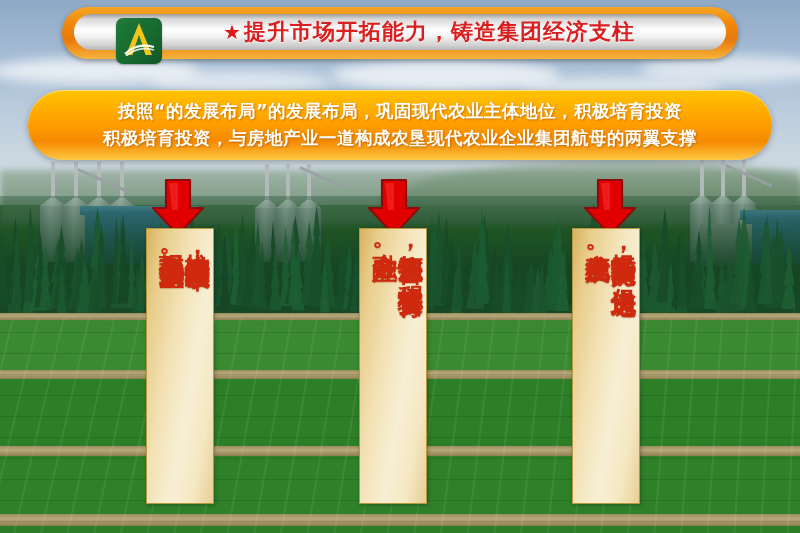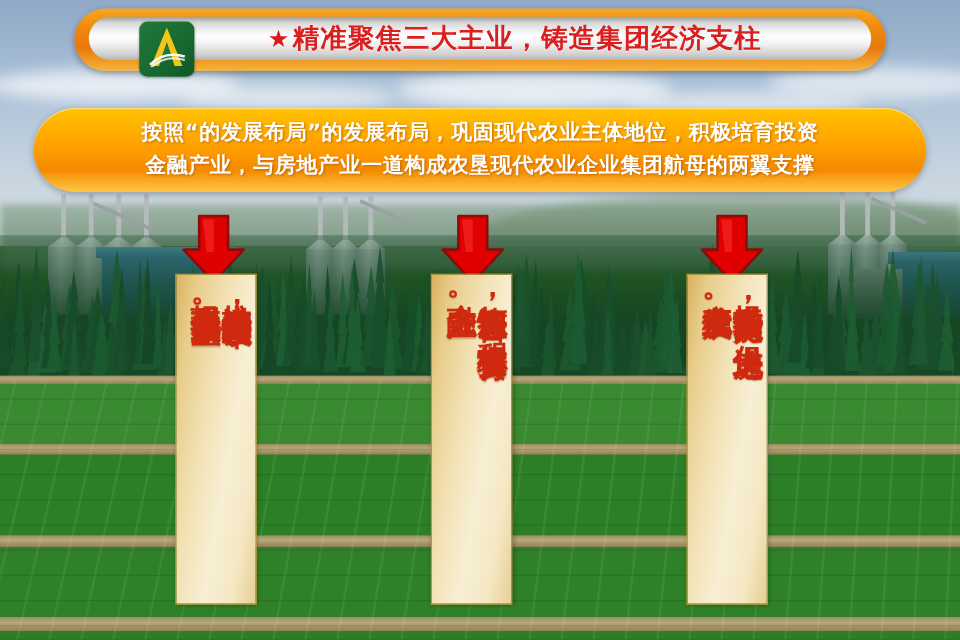--- a/index.html
+++ b/index.html
@@ -403,29 +403,29 @@
       <div class="logo">
         <svg class="logoA" viewBox="0 0 32 34" xmlns="http://www.w3.org/2000/svg">
           <path d="M16 1 L29 33 L22.5 33 L16 13 L9.5 33 L3 33 Z" fill="#f2c518"></path>
           <path d="M16 14 L20.5 26 L11.5 26 Z" fill="#1f7a3a"></path>
           <path d="M2 32 C10 24, 20 22, 31 25" stroke="#ffffff" stroke-width="2.2" fill="none" opacity=".95"></path>
           <path d="M3 34 C11 27, 21 25, 31 28" stroke="#ffffff" stroke-width="1.8" fill="none" opacity=".8"></path>
         </svg>
       </div>
       <div class="titletext">
         <span class="star">★</span>
-          <span>精准聚焦三大主业，铸造集团经济支柱</span>
+          <span>提升市场开拓能力，铸造集团经济支柱</span>
       </div>
     </div>
   </div>
 
   <div class="banner">
     <div class="bannertext">
       <div>按照“的发展布局”的发展布局，巩固现代农业主体地位，积极培育投资</div>
-      <div>金融产业，与房地产业一道构成农垦现代农业企业集团航母的两翼支撑</div>
+      <div>积极培育投资，与房地产业一道构成农垦现代农业企业集团航母的两翼支撑</div>
     </div>
   </div>
 
   <div class="arrow" style="left:150px;top:178px;">
     <svg width="56" height="60" viewBox="0 0 56 60" xmlns="http://www.w3.org/2000/svg">
       <path d="M16 2 H40 V30 H53 L28 57 L3 30 H16 Z" fill="#e00000" stroke="#8e0b0b" stroke-width="2.2" stroke-linejoin="round"></path>
       <path d="M19 5 H28 V32 H22 Z" fill="#ff3b3b" opacity=".45"></path>
     </svg>
   </div>
   <div class="arrow" style="left:366px;top:178px;">

